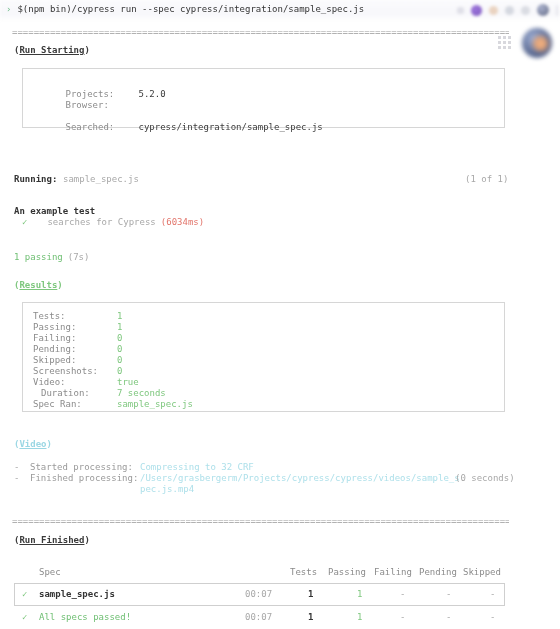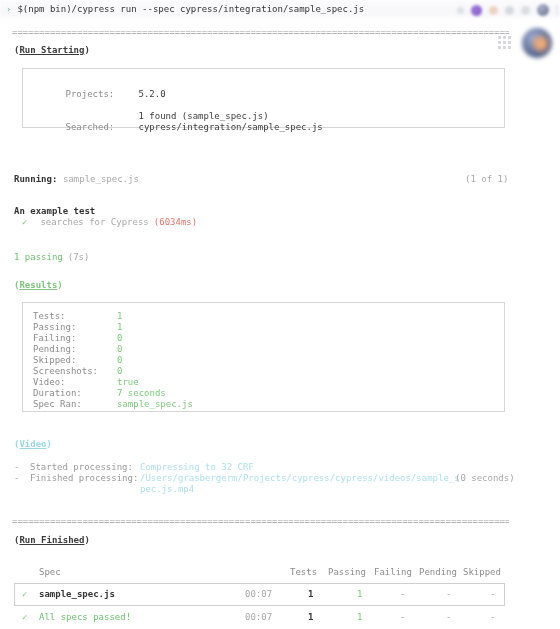--- a/index.html
+++ b/index.html
@@ -188,39 +188,39 @@
   <div class="abs hdr-label" style="top:45px;left:14px"><span>(</span><u>Run Starting</u><span>)</span></div>
 
   <div class="panel" style="top:68px;left:22px;width:483px;height:60px">
     <div class="panel-line" style="position:absolute;top:9px;left:10px">
       <span class="k">Projects:</span>
     </div>
     <div class="panel-line" style="position:absolute;top:9px;left:83px">
       <span class="v">5.2.0</span>
     </div>
 
-
-    <div class="panel-line" style="position:absolute;top:31px;left:83px">
-      <span class="v">1 found (sample_spec.js)</span>
-    </div>
+    <div class="panel-line" style="position:absolute;top:20px;left:10px">
+      <span class="k">Browser:</span>
+    </div>
+
 
     <div class="panel-line" style="position:absolute;top:42px;left:10px">
       <span class="k">Searched:</span>
     </div>
     <div class="panel-line" style="position:absolute;top:42px;left:83px">
       <span class="v">cypress/integration/sample_spec.js</span>
     </div>
   </div>
 
   <div class="abs bold dark" style="top:174px;left:14px">Running:</div>
   <div class="abs muted" style="top:174px;left:63px">sample_spec.js</div>
   <div class="abs muted" style="top:174px;left:465px">(1 of 1)</div>
 
   <div class="abs bold dark" style="top:206px;left:14px">An example test</div>
-  <div class="abs" style="top:217px;left:22px"><span class="green">✓</span><span class="muted" style="margin-left:13px">searches for Cypress</span><span class="red" style="margin-left:5px">(6034ms)</span></div>
+  <div class="abs" style="top:217px;left:22px"><span class="green">✓</span><span class="muted" style="margin-left:20px">searches for Cypress</span><span class="red" style="margin-left:5px">(6034ms)</span></div>
 
   <div class="abs" style="top:252px;left:14px"><span class="green-d">1 passing</span><span class="muted" style="margin-left:5px">(7s)</span></div>
 
   <div class="abs bold green" style="top:280px;left:14px"><span>(</span><u>Results</u><span>)</span></div>
 
   <div class="panel" style="top:302px;left:22px;width:483px;height:110px">
     <div class="panel-line" style="position:absolute;top:8px;left:10px"><span class="k">Tests:</span></div>
     <div class="panel-line" style="position:absolute;top:8px;left:94px"><span class="green">1</span></div>
 
     <div class="panel-line" style="position:absolute;top:19px;left:10px"><span class="k">Passing:</span></div>
@@ -234,21 +234,21 @@
 
     <div class="panel-line" style="position:absolute;top:52px;left:10px"><span class="k">Skipped:</span></div>
     <div class="panel-line" style="position:absolute;top:52px;left:94px"><span class="green">0</span></div>
 
     <div class="panel-line" style="position:absolute;top:63px;left:10px"><span class="k">Screenshots:</span></div>
     <div class="panel-line" style="position:absolute;top:63px;left:94px"><span class="green">0</span></div>
 
     <div class="panel-line" style="position:absolute;top:74px;left:10px"><span class="k">Video:</span></div>
     <div class="panel-line" style="position:absolute;top:74px;left:94px"><span class="green">true</span></div>
 
-    <div class="panel-line" style="position:absolute;top:85px;left:10px"><span class="k">Duration:</span></div>
+    <div class="panel-line" style="position:absolute;top:85px;left:18px"><span class="k">Duration:</span></div>
     <div class="panel-line" style="position:absolute;top:85px;left:94px"><span class="green">7 seconds</span></div>
 
     <div class="panel-line" style="position:absolute;top:96px;left:10px"><span class="k">Spec Ran:</span></div>
     <div class="panel-line" style="position:absolute;top:96px;left:94px"><span class="green">sample_spec.js</span></div>
   </div>
 
   <div class="abs bold cyan" style="top:439px;left:14px"><span>(</span><u>Video</u><span>)</span></div>
 
   <div class="abs muted" style="top:462px;left:14px">-</div>
   <div class="abs gray-d" style="top:462px;left:30px">Started processing:</div>

